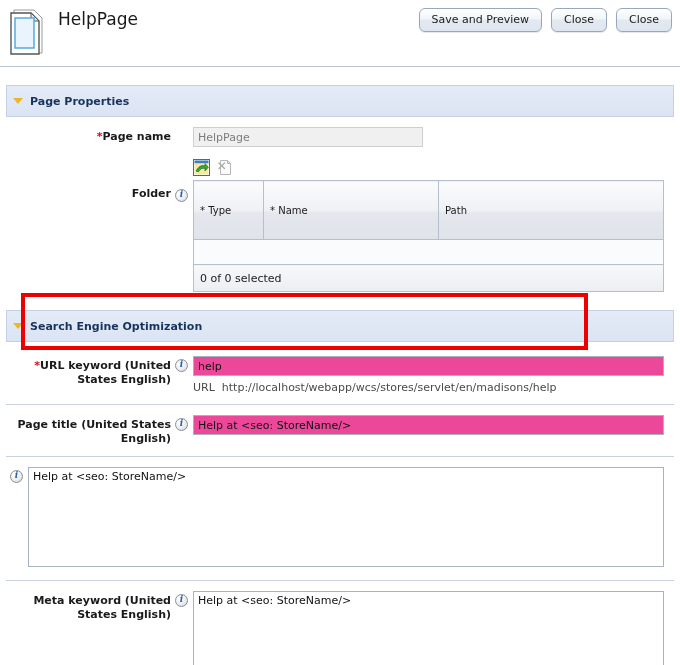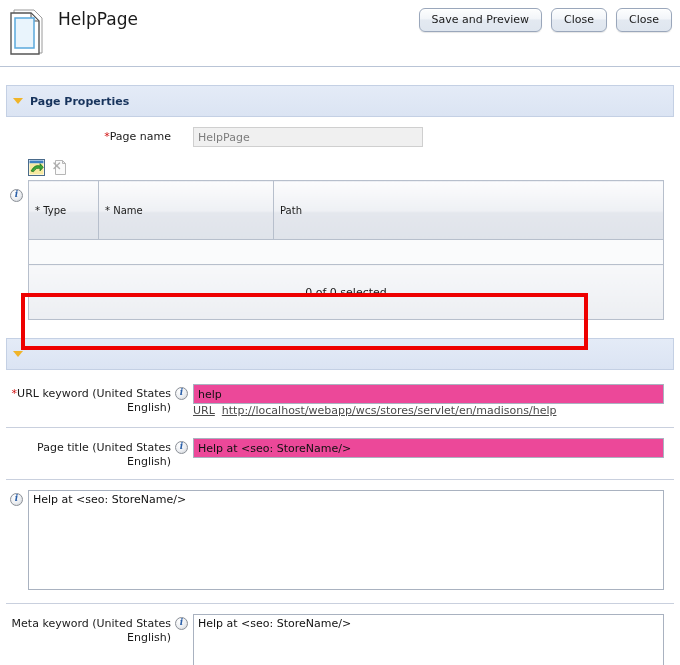--- a/index.html
+++ b/index.html
@@ -94,20 +94,21 @@
     padding: 10px 10px 10px 0;
   }
   .field-label {
     width: 165px;
     flex: none;
     text-align: right;
     font-size: 11px;
     color: #1a1a1a;
     line-height: 14px;
     padding-top: 3px;
+    font-weight: bold;
   }
   .req {
     color: #d01010;
   }
   .info-icon {
     flex: none;
     width: 13px;
     height: 13px;
     margin: 3px 5px 0 4px;
     border-radius: 50%;
@@ -157,24 +158,24 @@
     background: #ffffff;
     font-family: "DejaVu Sans", "Liberation Sans", sans-serif;
     font-size: 11px;
     color: #111111;
     padding: 2px 4px;
     resize: none;
     outline: none;
     line-height: 14px;
   }
   .url-line {
+    margin-top: 5px;
     font-size: 11px;
     color: #4a4a4a;
     white-space: nowrap;
-    text-decoration: underline;
   }
   .url-line .ulabel {
     color: #4a4a4a;
     margin-right: 7px;
   }
 
   .sep {
     height: 1px;
     background: #c9d0de;
     margin: 0 6px;
@@ -215,22 +216,21 @@
   .grid td.body {
     height: 22px;
     background: #fafbfc;
     border-bottom: 1px solid #b7bfcc;
   }
   .grid td.foot {
     height: 18px;
     background: linear-gradient(to bottom, #f7f8fa 0%, #eceef2 100%);
     font-size: 11px;
     color: #1a1a1a;
-    padding: 18px 6px;
-    text-align: center;
+    padding: 4px 6px;
   }
 
   
   .highlight-box {
     position: absolute;
     left: 21px;
     top: 293px;
     width: 567px;
     height: 57px;
     border: 4px solid #ee0000;
@@ -277,20 +277,21 @@
     <div class="field-label">
       <span class="req">*</span><span>Page name</span>
     </div>
     <div style="width:22px;flex:none"></div>
     <div class="field-ctl" style="max-width:230px">
       <input class="txt disabled" type="text" readonly="" value="HelpPage" style="">
     </div>
   </div>
 
   <div class="field-row" style="padding-top:2px">
+    <div class="field-label" style="padding-top:28px">Folder</div>
     <span class="info-icon" style="margin-top:30px"></span>
 
     <div class="field-ctl">
       <div class="tbl-toolbar">
         <span class="ticon">
           <svg width="17" height="17" viewBox="0 0 17 17">
             <rect x="0.5" y="0.5" width="16" height="16" fill="#ffffff" stroke="#4a6a8a"></rect>
             <rect x="1.5" y="1.5" width="14" height="3" fill="#3d7fc1"></rect>
             <rect x="1.5" y="4.5" width="14" height="11" fill="#f7e9a0"></rect>
             <path d="M3 12 q4 -7 9 -5 l0 -2.4 l3.3 3.7 l-3.3 3.6 l0 -2.6 q-4 -1.2 -6.6 3.5 z" fill="#3aa53a" stroke="#1d6b1d" stroke-width="0.7" stroke-linejoin="round"></path>
@@ -331,20 +332,21 @@
         </tbody>
       </table>
     </div>
   </div>
 </div>
 
 <div style="height:8px"></div>
 
 <div class="section-bar">
   <span class="tri"></span>
+  <span class="section-title">Search Engine Optimization</span>
 </div>
 
 <div class="body-pad">
 
   <div class="field-row" style="padding:14px 10px 10px 0">
     <div class="field-label">
       <span class="req">*</span><span>URL keyword (United States English)</span>
     </div>
     <span class="info-icon"></span>
     <div class="field-ctl">

